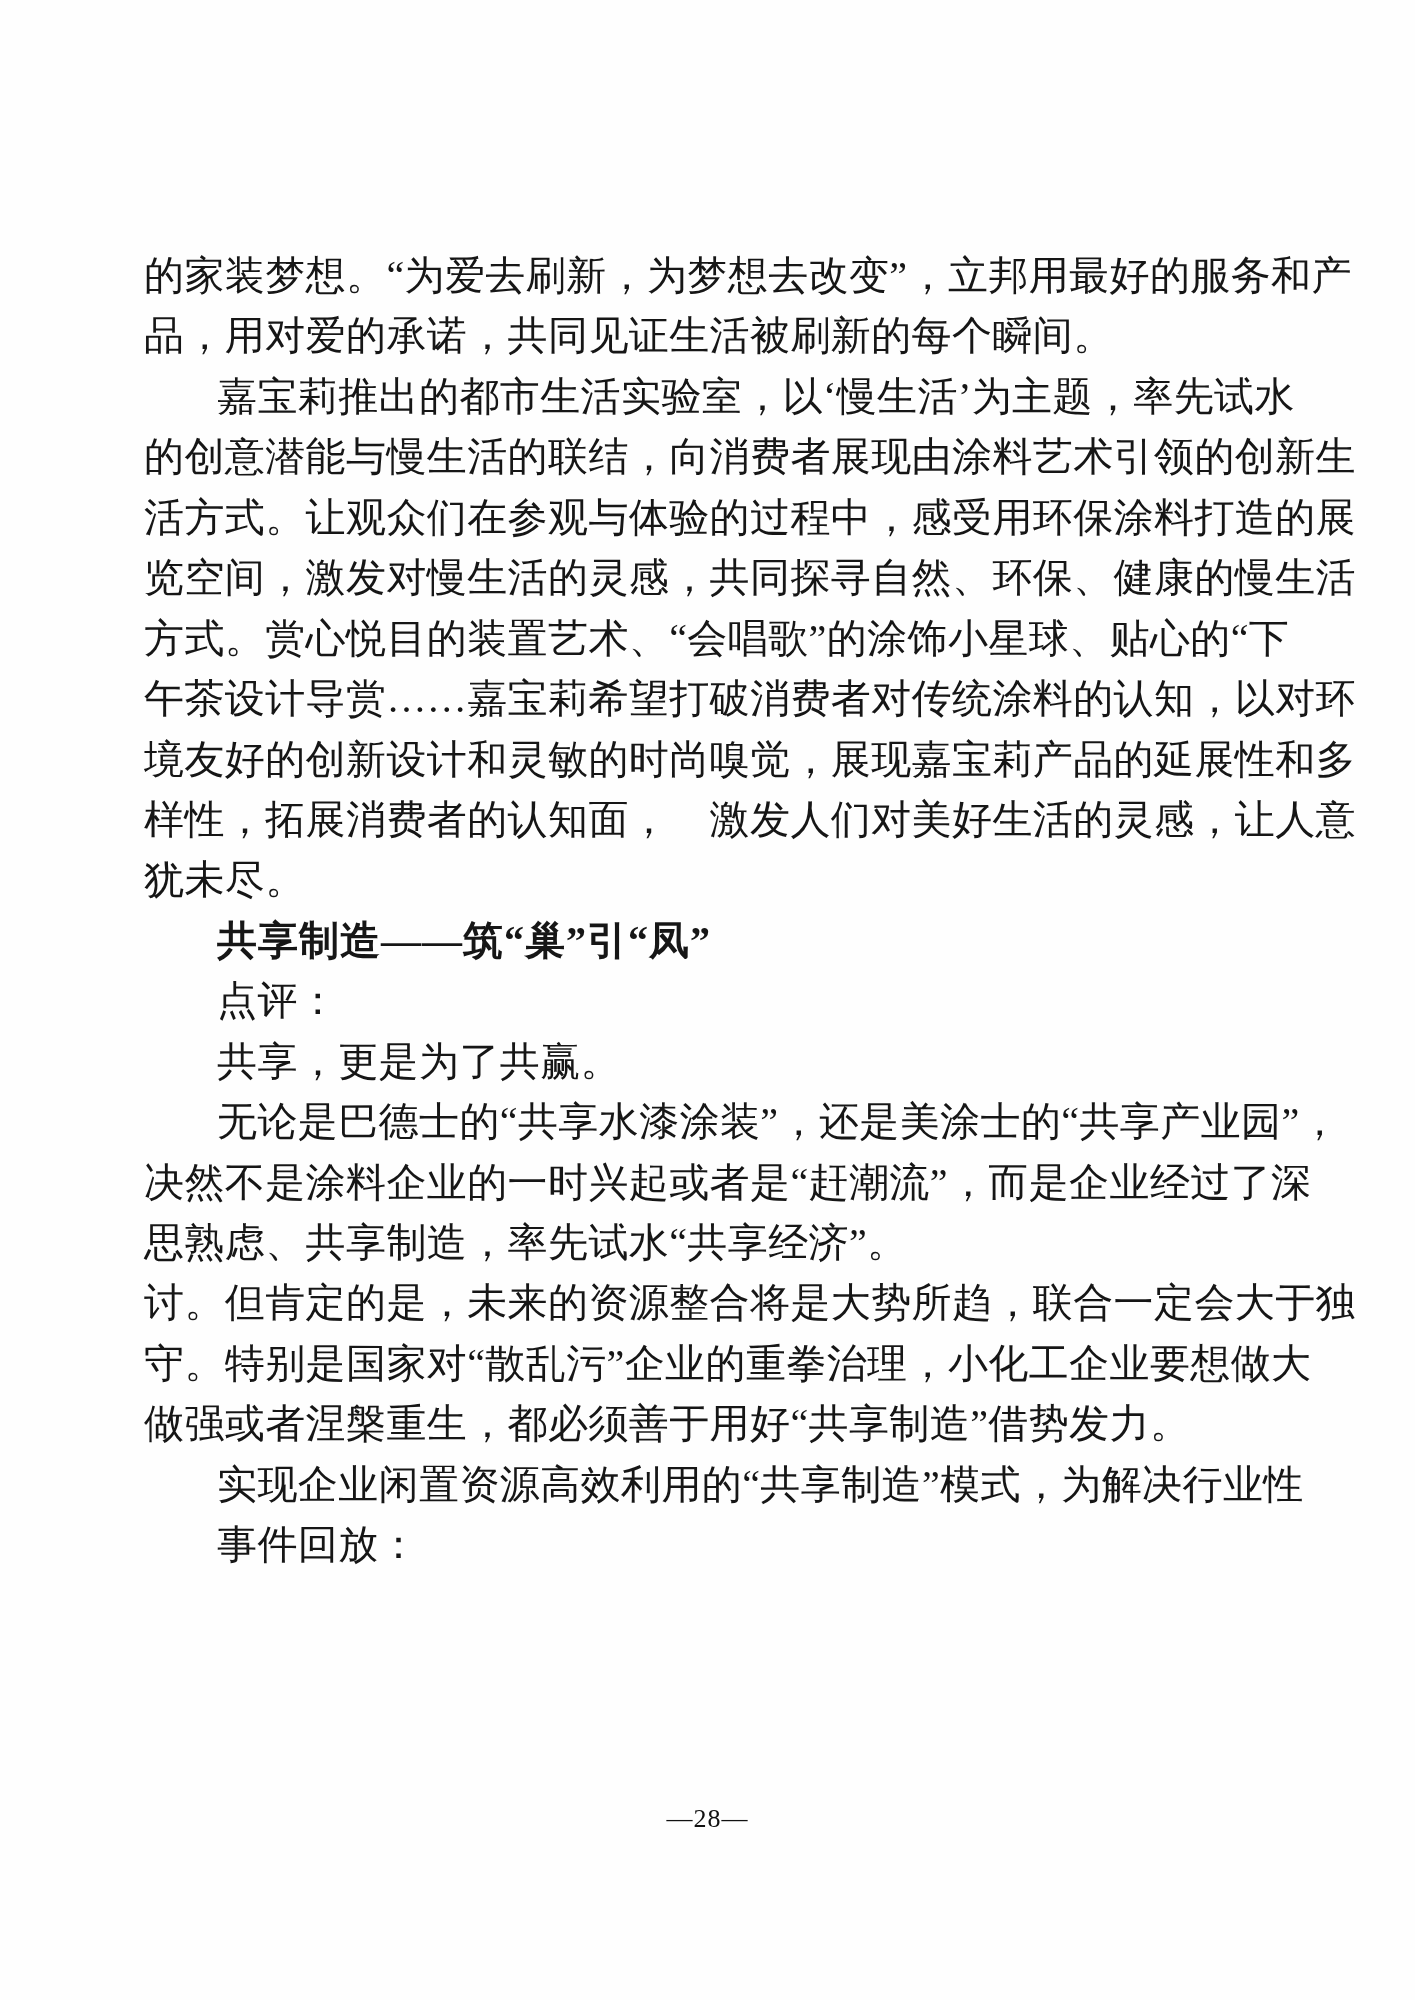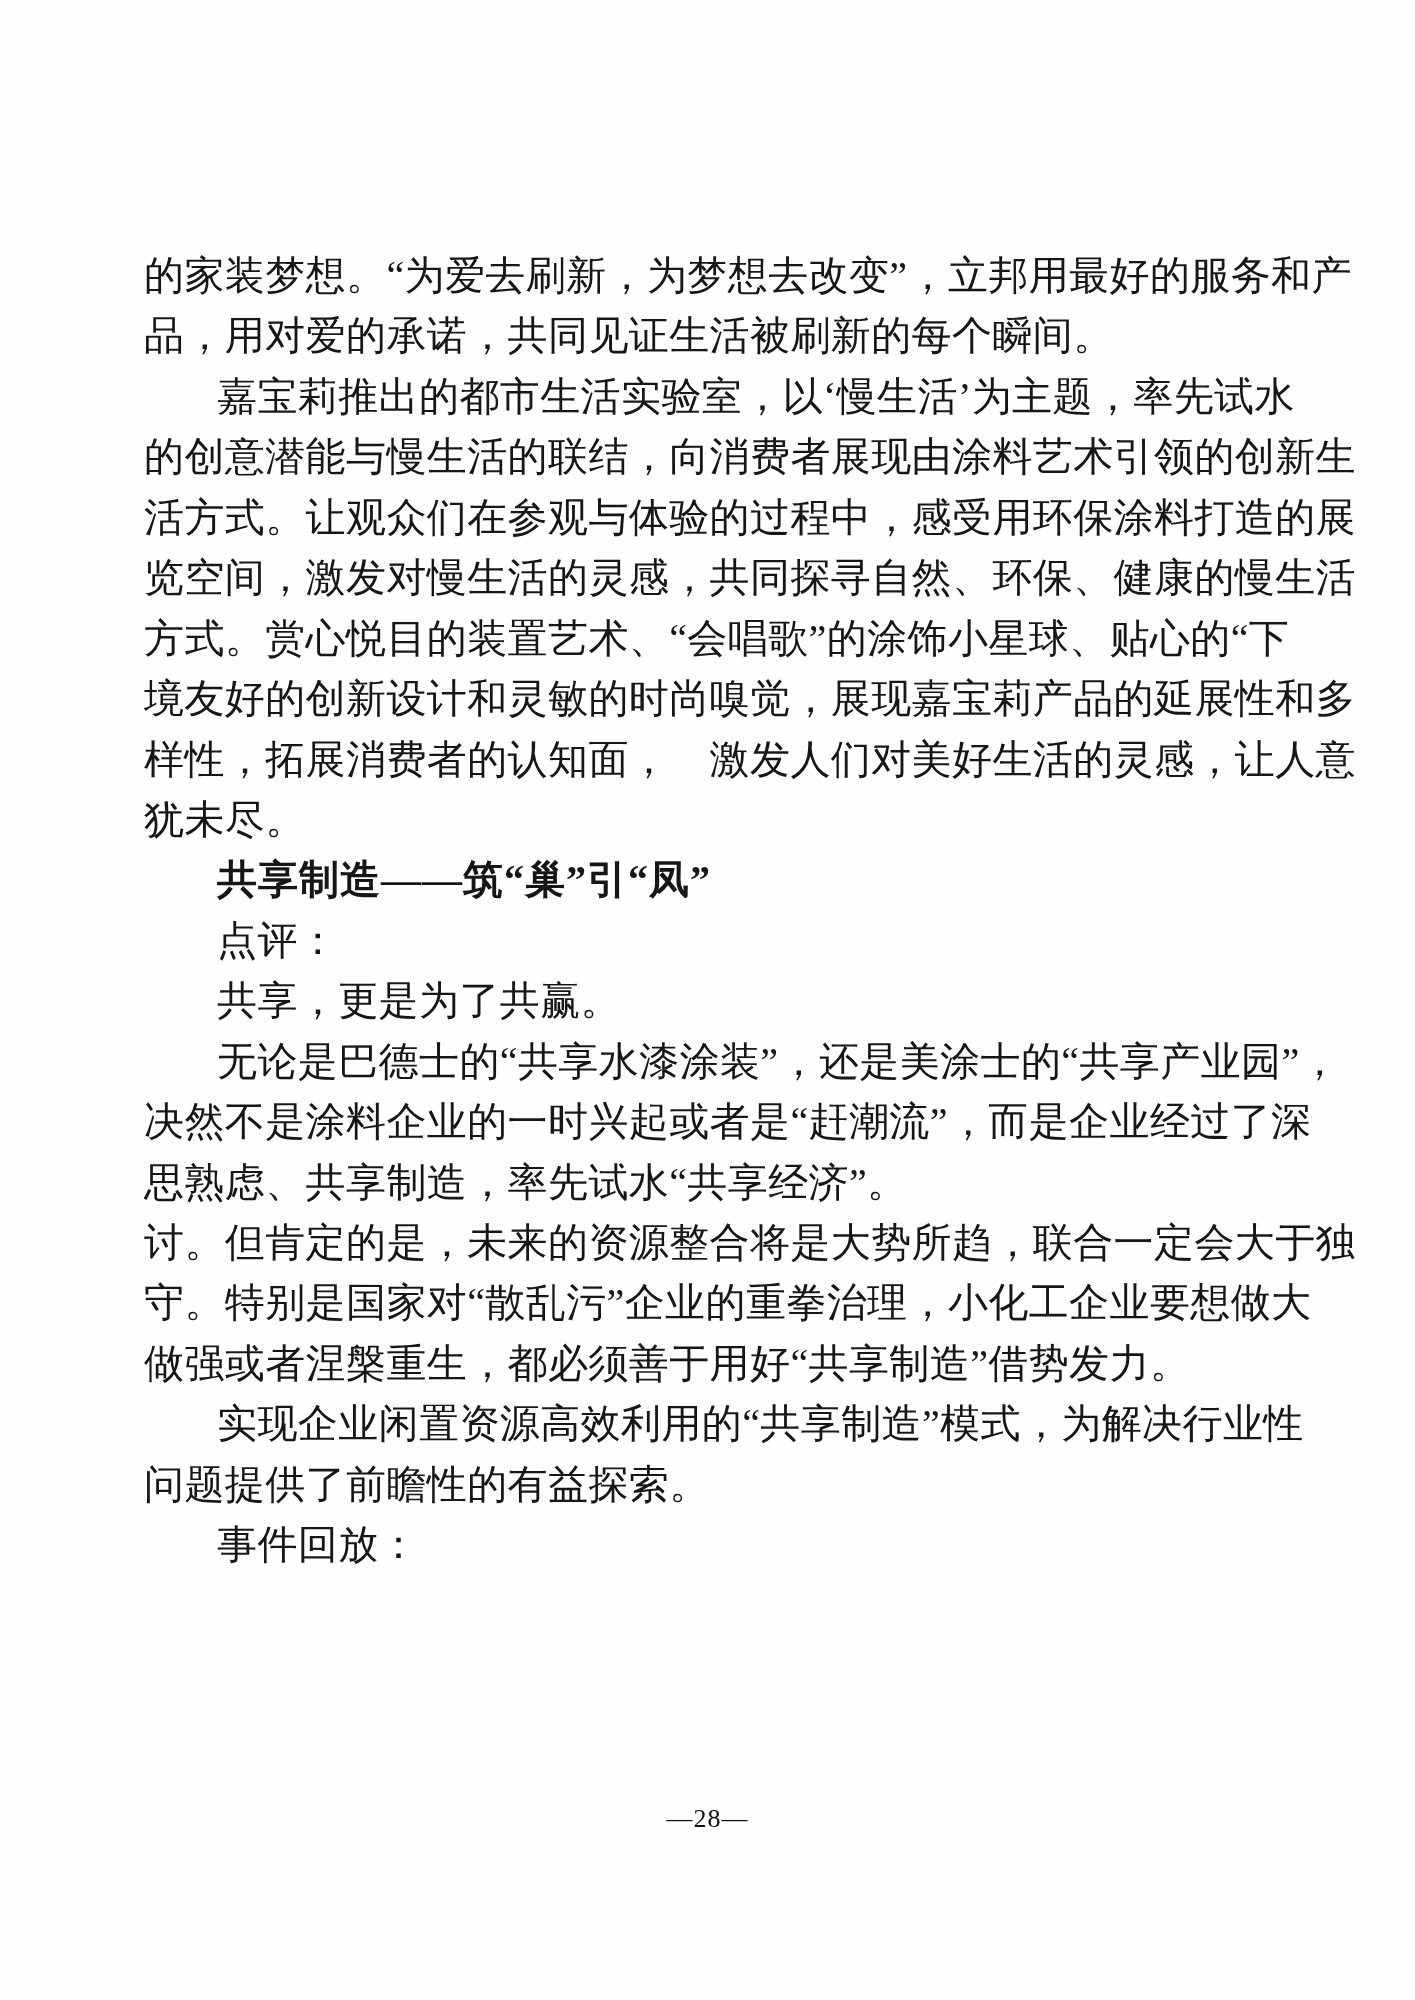--- a/index.html
+++ b/index.html
@@ -54,30 +54,30 @@
 
 <div class="page">
   <div class="text-block" id="lines-container">
       <div class="line">的家装梦想。“为爱去刷新，为梦想去改变”，立邦用最好的服务和产</div>
       <div class="line">品，用对爱的承诺，共同见证生活被刷新的每个瞬间。</div>
       <div class="line indent">嘉宝莉推出的都市生活实验室，以‘慢生活’为主题，率先试水</div>
       <div class="line">的创意潜能与慢生活的联结，向消费者展现由涂料艺术引领的创新生</div>
       <div class="line">活方式。让观众们在参观与体验的过程中，感受用环保涂料打造的展</div>
       <div class="line">览空间，激发对慢生活的灵感，共同探寻自然、环保、健康的慢生活</div>
       <div class="line">方式。赏心悦目的装置艺术、“会唱歌”的涂饰小星球、贴心的“下</div>
+      <div class="line">午茶设计导赏……嘉宝莉希望打破消费者对传统涂料的认知，以对环</div>
       <div class="line">境友好的创新设计和灵敏的时尚嗅觉，展现嘉宝莉产品的延展性和多</div>
       <div class="line">样性，拓展消费者的认知面，　激发人们对美好生活的灵感，让人意</div>
       <div class="line">犹未尽。</div>
       <div class="line indent bold">共享制造——筑“巢”引“凤”</div>
       <div class="line indent">点评：</div>
       <div class="line indent">共享，更是为了共赢。</div>
       <div class="line indent">无论是巴德士的“共享水漆涂装”，还是美涂士的“共享产业园”，</div>
       <div class="line">决然不是涂料企业的一时兴起或者是“赶潮流”，而是企业经过了深</div>
       <div class="line">思熟虑、共享制造，率先试水“共享经济”。</div>
       <div class="line">讨。但肯定的是，未来的资源整合将是大势所趋，联合一定会大于独</div>
       <div class="line">守。特别是国家对“散乱污”企业的重拳治理，小化工企业要想做大</div>
       <div class="line">做强或者涅槃重生，都必须善于用好“共享制造”借势发力。</div>
       <div class="line indent">实现企业闲置资源高效利用的“共享制造”模式，为解决行业性</div>
-      <div class="line">问题提供了前瞻性的有益探索。</div>
       <div class="line indent">事件回放：</div>
     </div>
   <div class="footer">—28—</div>
 </div>
 
 </body></html>

